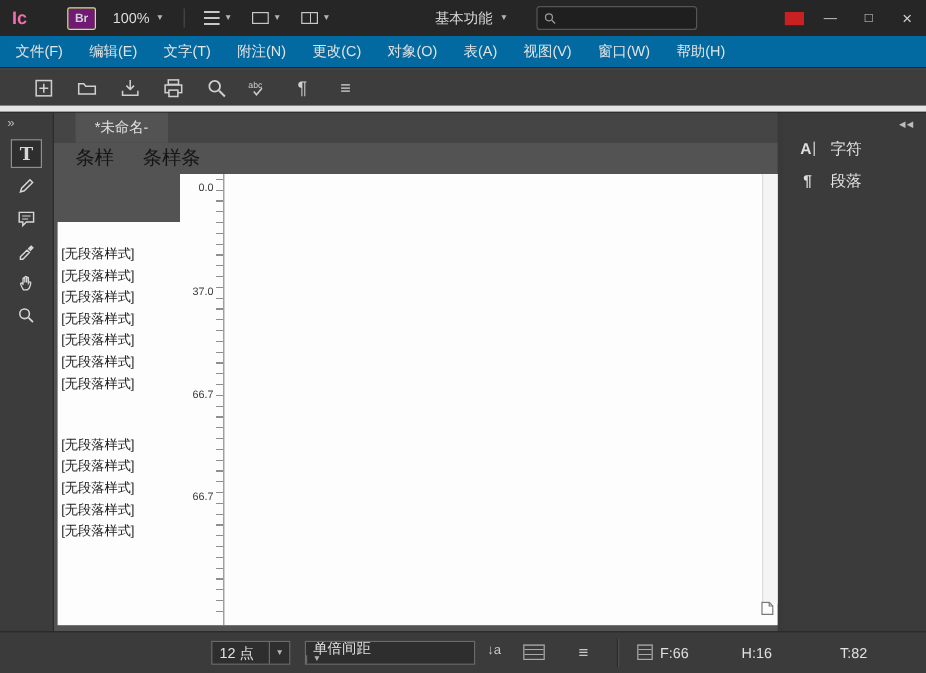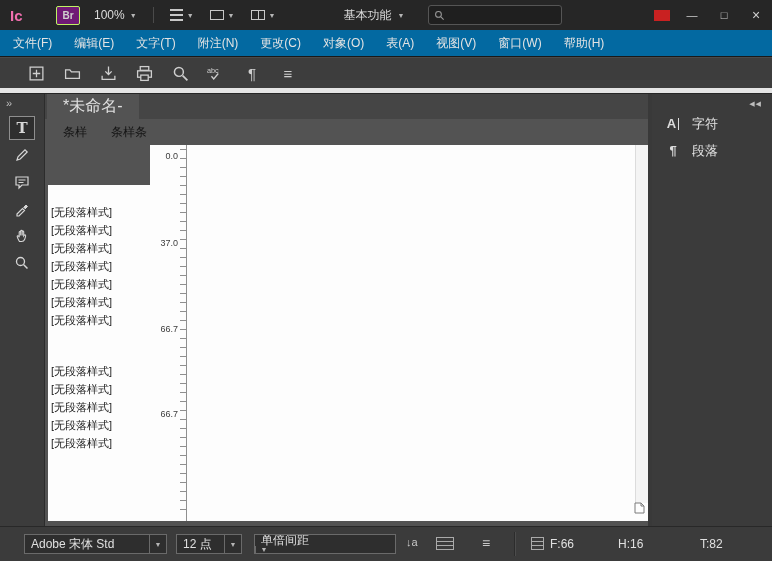--- a/index.html
+++ b/index.html
@@ -13,21 +13,21 @@
   .br-btn{margin-left:22px;width:22px;height:17px;border:1px solid #bef264;background:#701a75;color:#cfcfcf;
           font-size:10px;font-weight:bold;display:flex;align-items:center;justify-content:center;border-radius:2px;}
   .zoom-ctl{margin-left:14px;display:flex;align-items:center;gap:5px;font-size:12px;color:#dcdcdc;}
   .caret{font-size:7px;color:#b5b5b5;}
   .tb-sep{margin-left:16px;width:1px;height:16px;background:#4a4a4a;}
   .icon-group{margin-left:16px;display:flex;align-items:center;gap:4px;}
   .rows-icon{width:13px;height:12px;background:repeating-linear-gradient(to bottom,#c8c8c8 0 2px,transparent 2px 5px);}
   .screen-icon{width:14px;height:10px;border:1px solid #c8c8c8;box-sizing:border-box;}
   .arrange-icon{width:14px;height:10px;border:1px solid #c8c8c8;box-sizing:border-box;
                 background:linear-gradient(to right,transparent 6px,#c8c8c8 6px 7px,transparent 7px);}
-  .workspace{margin-left:68px;display:flex;align-items:center;gap:6px;font-size:12px;color:#dcdcdc;}
+  .workspace{margin-left:87px;display:flex;align-items:center;gap:6px;font-size:12px;color:#dcdcdc;}
   .searchbox{margin-left:24px;width:122px;height:18px;background:#1f1f1f;border:1px solid #555;
              border-radius:3px;display:flex;align-items:center;padding:0 5px;gap:4px;}
   .searchbox input{flex:1;background:transparent;border:none;outline:none;color:#ddd;font-size:11px;min-width:0;}
   .win-controls{margin-left:auto;display:flex;align-items:center;height:30px;}
   .red-badge{width:16px;height:11px;background:#c92121;margin-right:6px;}
   .win-btn{width:32px;height:30px;display:flex;align-items:center;justify-content:center;color:#d0d0d0;font-size:11px;}
   .win-btn.close{font-size:14px;}
 
   
   .menubar{height:26px;display:flex;align-items:flex-end;background:#0369a1;border-bottom:1px solid #191919;padding-left:2px;}
@@ -46,23 +46,23 @@
   
   .tools{width:45px;background:#3c3c3c;border-right:1px solid #2c2c2c;box-sizing:border-box;}
   .tools-head{height:16px;color:#bdbdbd;font-size:11px;padding:3px 0 0 6px;}
   .tool{width:26px;height:24px;margin:3px auto;display:flex;align-items:center;justify-content:center;color:#d6d6d6;}
   .tool.active{border:1px solid #8e8e8e;background:#2e2e2e;box-sizing:border-box;}
   .tool .t-glyph{font-family:"DejaVu Serif",serif;font-size:15px;font-weight:bold;}
 
   
   .docarea{flex:1;display:flex;flex-direction:column;margin-right:4px;min-width:0;}
   .doctab-row{height:25px;background:#454545;display:flex;align-items:stretch;}
-  .doctab{margin-left:2px;padding:0 16px;background:#535353;color:#e0e0e0;font-size:16px;display:flex;align-items:center;}
+  .doctab{margin-left:18px;padding:0 16px;background:#535353;color:#e0e0e0;font-size:12px;display:flex;align-items:center;}
   .viewtabs{height:26px;background:#535353;display:flex;align-items:center;padding-left:8px;gap:4px;}
-  .vtab{padding:2px 10px;font-size:12px;color:#151515;}
+  .vtab{padding:2px 10px;font-size:16px;color:#151515;}
   .galley{flex:1;background:#535353;display:flex;padding:0 0 6px 3px;min-height:0;}
   .style-column{width:102px;background:#fdfdfd;padding-top:18px;box-sizing:border-box;overflow:hidden;margin-top:40px;}
   .style-row{height:18px;line-height:18px;font-size:11px;color:#1c1c1c;padding-left:3px;white-space:nowrap;}
   .style-group + .style-group{margin-top:33px;}
   .ruler-column{width:36px;background:#fdfdfd;position:relative;}
   .ruler-ticks{position:absolute;top:4px;right:0;bottom:4px;width:6px;
                background:repeating-linear-gradient(to bottom,#8f8f8f 0 1px,transparent 1px 9px);}
   .rlabel{position:absolute;right:8px;font-size:9px;color:#3c3c3c;}
   .text-area{flex:1;background:#fdfdfd;border-left:1px solid #8f8f8f;position:relative;min-width:0;}
   .story-header{height:15px;margin:2px 12px 0 0;background:linear-gradient(#7f7f7f,#525252);color:#fff;
@@ -287,26 +287,20 @@
         <span>字符</span>
       </div>
       <div class="rp-item">
         <span class="rp-icon">¶</span>
         <span>段落</span>
       </div>
     </div>
   </div>
 
   <div class="statusbar">
-    <div class="combo" style="left:24px;width:143px;">
-      <span class="val">Adobe 宋体 Std</span>
-      <span class="dd">
-          <span class="caret">▼</span>
-        </span>
-    </div>
     <div class="combo" style="left:176px;width:66px;">
       <span class="val">12 点</span>
       <span class="dd">
           <span class="caret">▼</span>
         </span>
     </div>
     <div class="combo" style="left:254px;width:142px;flex-direction:column;">
       <span class="val">单倍间距</span>
       <span class="dd">
           <span class="caret">▼</span>

